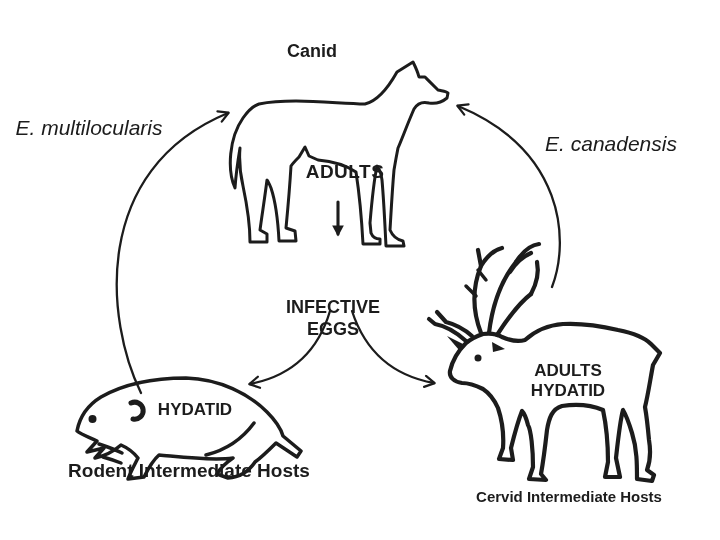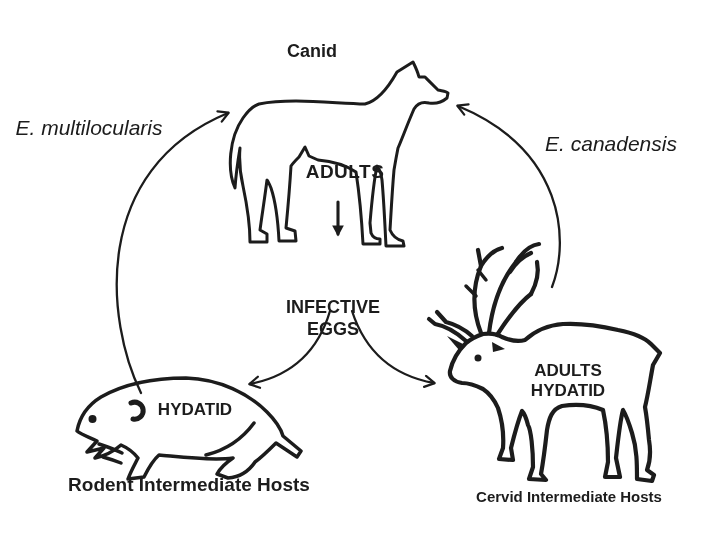--- a/index.html
+++ b/index.html
@@ -22,21 +22,21 @@
   .art .arrowthick{stroke-width:3.1}
   .lbl{
     position:absolute; transform:translateX(-50%);
     text-align:center; font-weight:bold; white-space:nowrap;
   }
   .canid   {left:312px; top:40px;  font-size:18px; line-height:23px;}
   .adults  {left:345px; top:118px; font-size:19px; letter-spacing:.5px;margin-top:43px;}
   .eggs    {left:333px; top:256px; font-size:18px; line-height:22px;margin-top:40px;}
   .alveolar{left:195px; top:399px; font-size:17px; line-height:21px;}
   .cystic  {left:568px; top:361px; font-size:17px; line-height:20px;}
-  .rodcap  {left:189px; top:474px; font-size:19px;}
+  .rodcap  {left:189px; top:460px; font-size:19px;}
   .cervcap {left:569px; top:488px; font-size:15px;}
   .sp{font-weight:normal; font-style:italic; font-size:21px;}
   .spleft  {left:89px;  top:116px;text-align:right;}
   .spright {left:611px; top:98px;margin-top:34px;}
 </style>
 </head>
 <body>
 
 <div class="stage">
 

